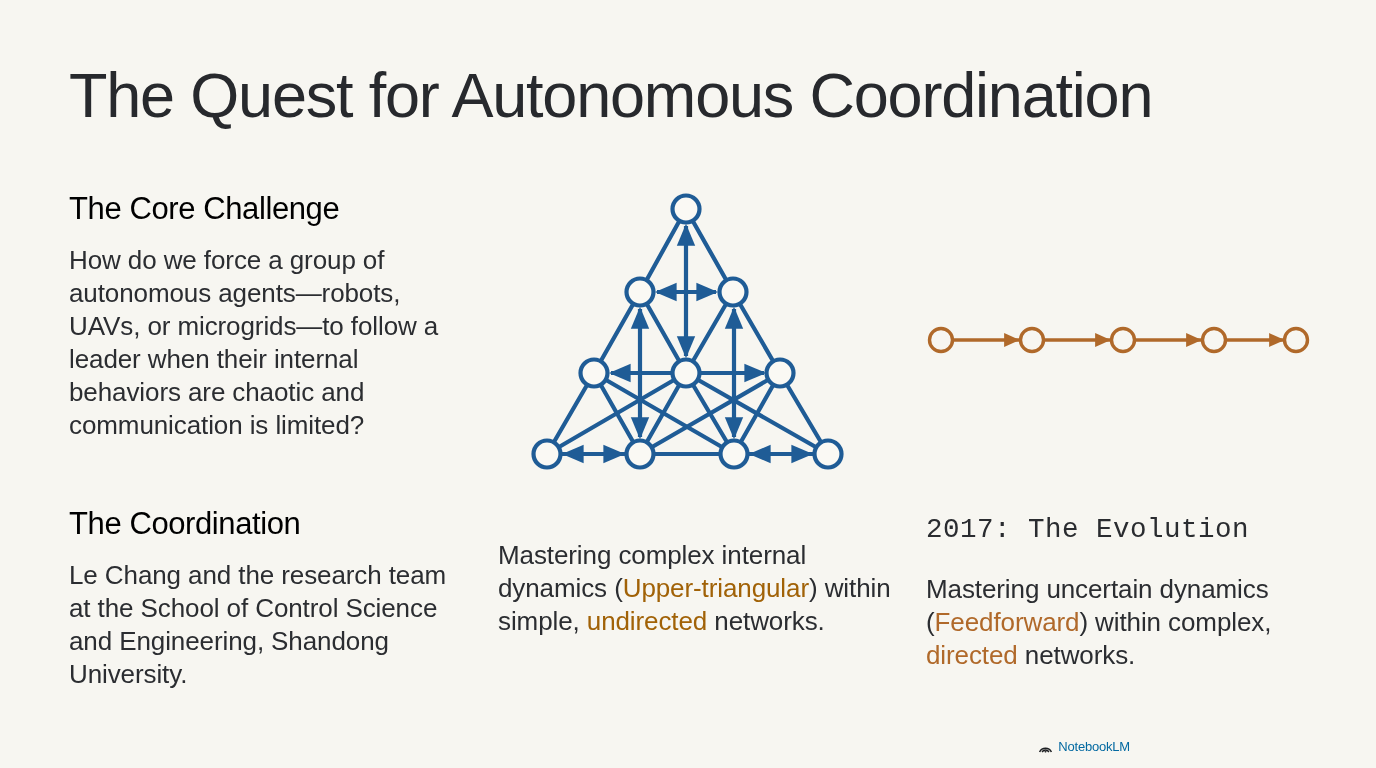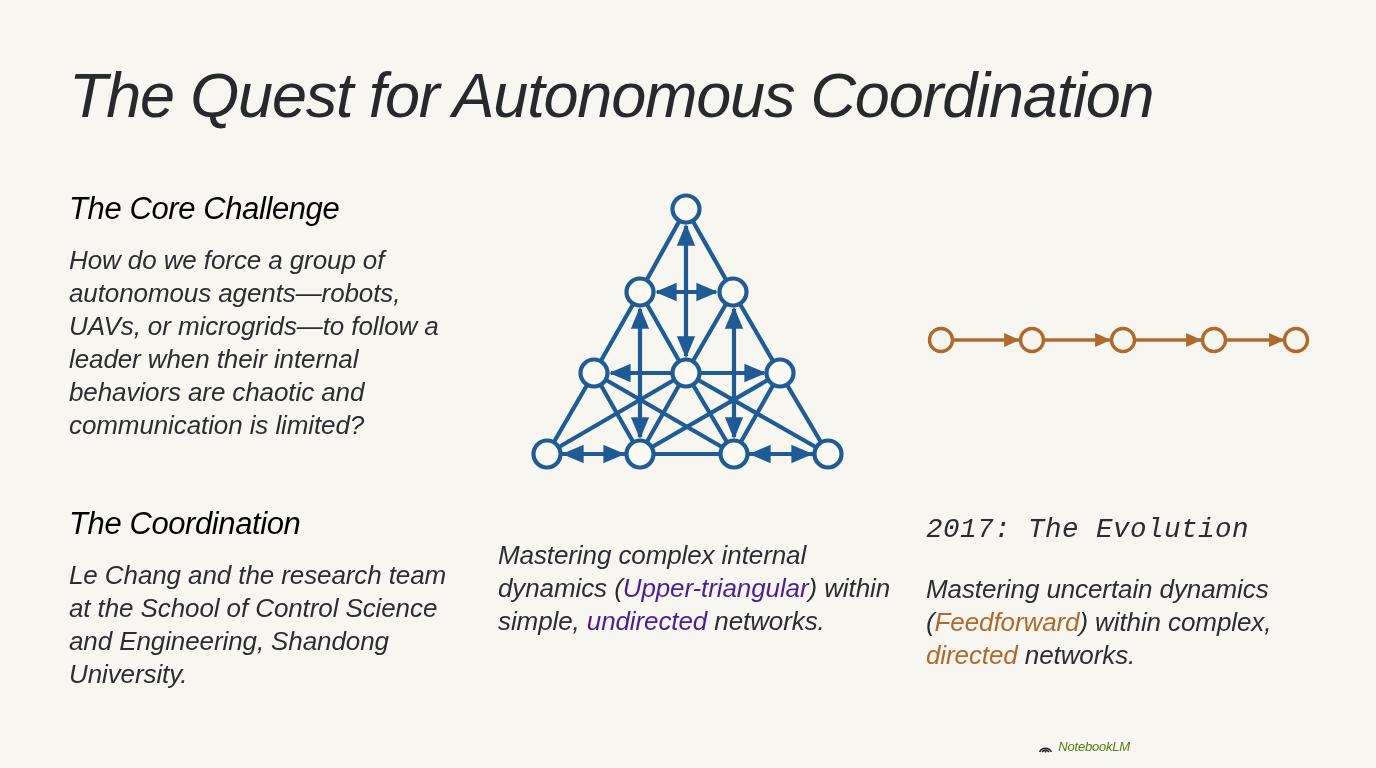--- a/index.html
+++ b/index.html
@@ -16,21 +16,20 @@
     font-family: "Liberation Sans", sans-serif;
     color: #24262a;
     position: relative;
   }
 
   .slide {
     position: absolute;
     inset: 0;
     width: 1148px;
     height: 768px;
-    font-style: italic;
   }
 
   
   .slide-title {
     position: absolute;
     left: 69px;
     top: 57px;
     font-size: 63px;
     line-height: 76px;
     font-weight: 400;
@@ -71,21 +70,21 @@
     letter-spacing: 0.5px;
     white-space: nowrap;
   }
 
   .col-block-mid   { position: absolute; left: 498px; top: 513px; width: 400px; }
   .col-block-right { position: absolute; left: 926px; top: 513px; width: 400px; }
 
   .col-block-mid .body-text,
   .col-block-right .body-text { margin-top: 26px; }
 
-  .hl-blue   { color: #4c1d95; }
+  .hl-blue   { color: #a16207; }
   .hl-orange { color: #b0692a; }
 
   
   .diagram-undirected {
     position: absolute;
     left: 510px;
     top: 185px;
     width: 365px;
     height: 300px;
   }
@@ -102,21 +101,21 @@
     position: absolute;
     right: 18px;
     bottom: 14px;
     display: flex;
     align-items: center;
     gap: 5px;
   }
   .footer-logo .logo-text {
     font-size: 13px;
     letter-spacing: -0.2px;
-    color: #4d7c0f;
+    color: #0369a1;
     font-weight: 400;
   }
   .footer-logo svg { display: block; }
 </style>
 </head>
 <body>
 
 <div class="slide">
 
   <h1 class="slide-title">The Quest for Autonomous Coordination</h1>

